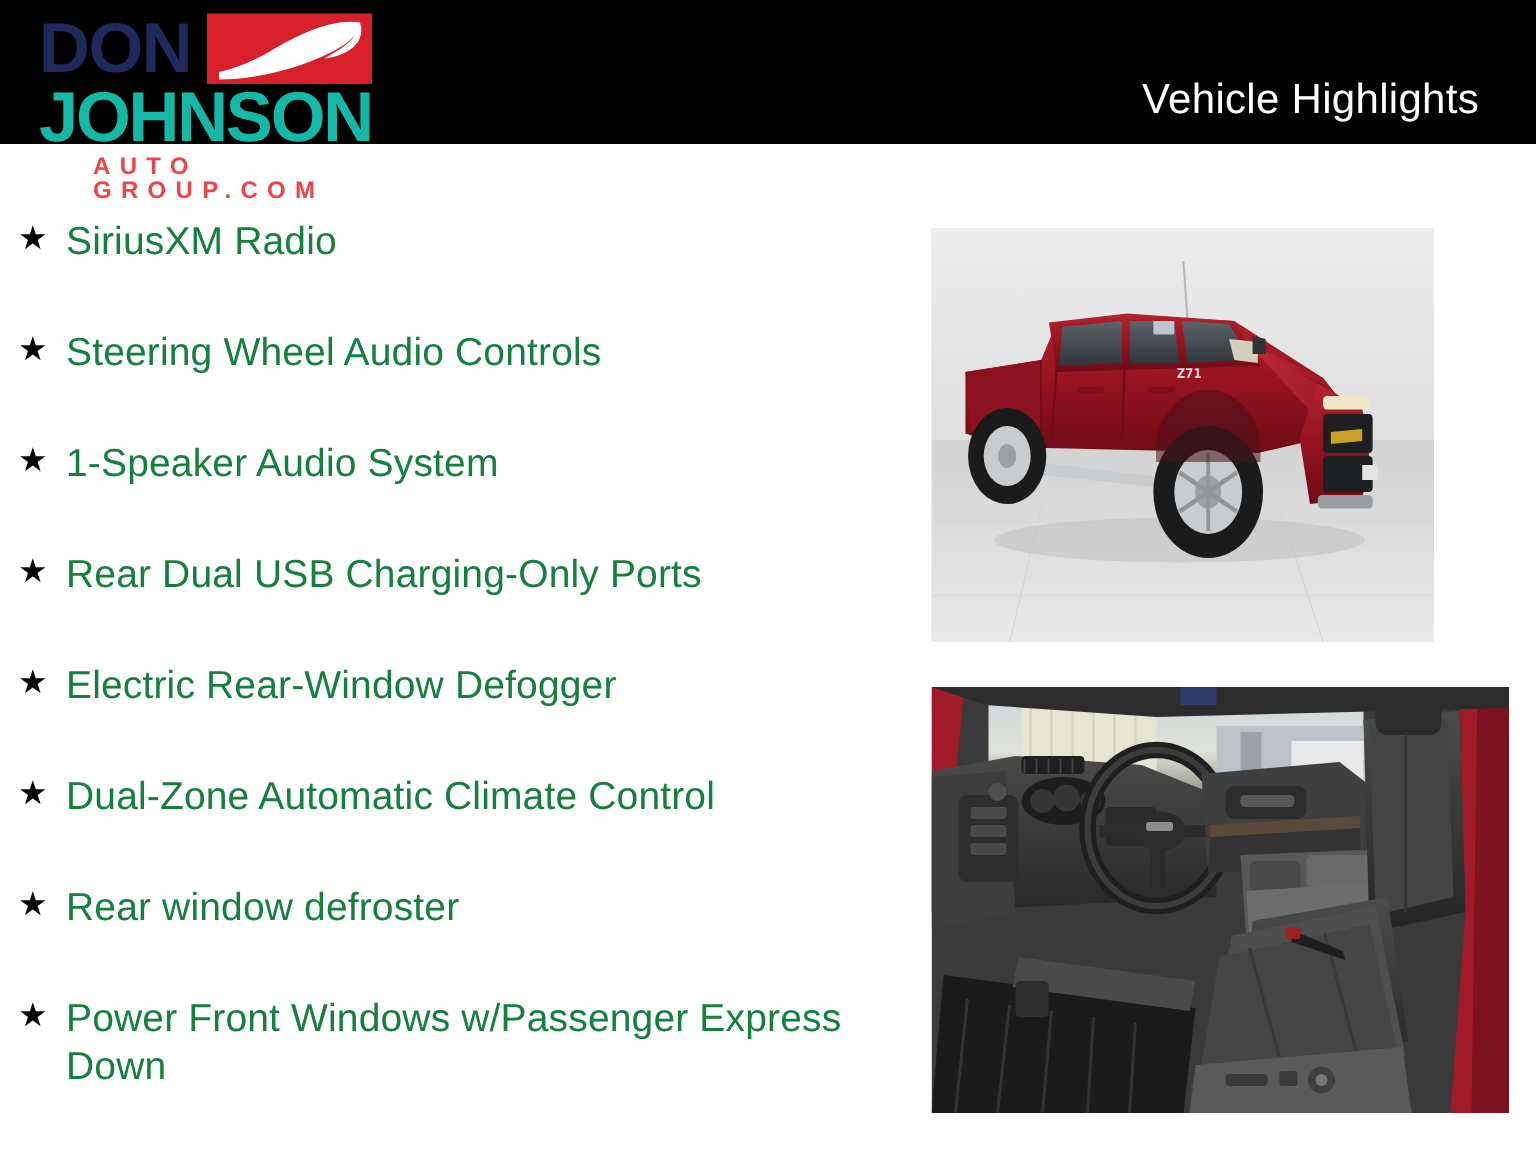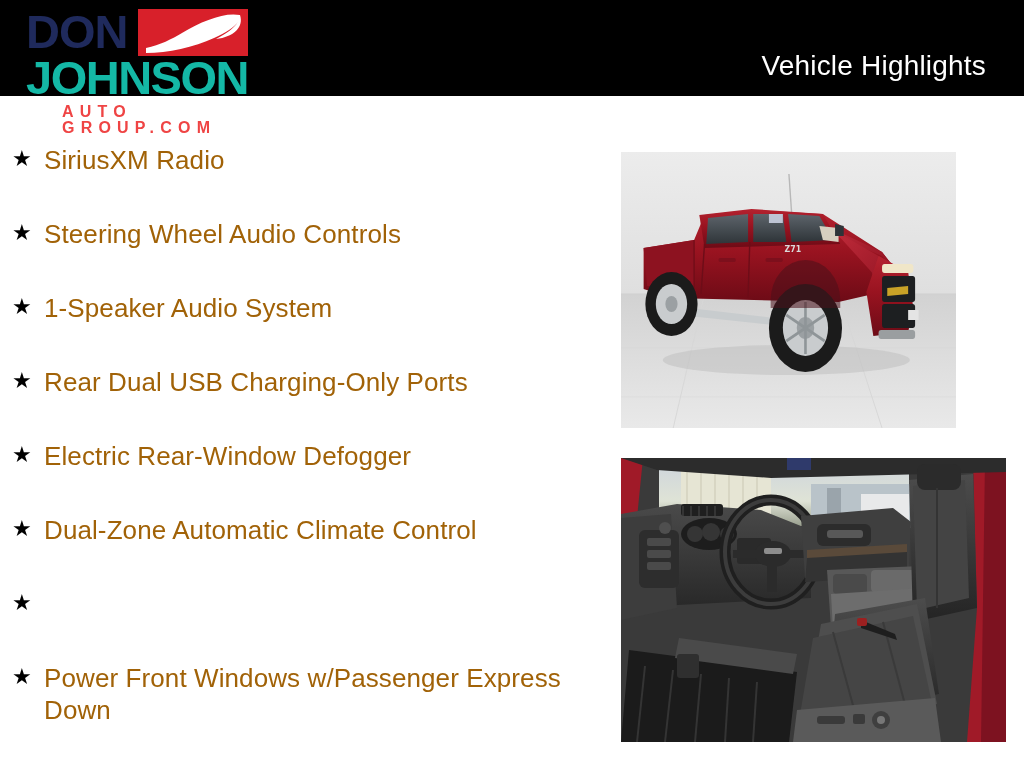--- a/index.html
+++ b/index.html
@@ -106,21 +106,21 @@
     left: 12px;
     top: 17px;
     font-size: 22px;
     line-height: 22px;
     color: #000000;
   }
   .highlight-text {
     display: block;
     font-size: 26px;
     line-height: 32px;
-    color: #a16207;
+    color: #15803d;
     padding-top: 13px;
     font-family: "Liberation Sans", sans-serif;
     letter-spacing: 0.1px;
   }
 
   
   .photo-frame {
     position: absolute;
     overflow: hidden;
     background: #e7e7e7;
@@ -180,20 +180,21 @@
   <li class="highlight-item">
     <span class="bullet-star">★</span>
     <span class="highlight-text">Electric Rear-Window Defogger</span>
   </li>
   <li class="highlight-item">
     <span class="bullet-star">★</span>
     <span class="highlight-text">Dual-Zone Automatic Climate Control</span>
   </li>
   <li class="highlight-item">
     <span class="bullet-star">★</span>
+    <span class="highlight-text">Rear window defroster</span>
   </li>
   <li class="highlight-item">
     <span class="bullet-star">★</span>
     <span class="highlight-text">Power Front Windows w/Passenger Express Down</span>
   </li>
 </ul>
 
 <div class="photo-frame" id="photo-exterior">
   <svg viewBox="0 0 385 276" preserveAspectRatio="none">
     <defs>

